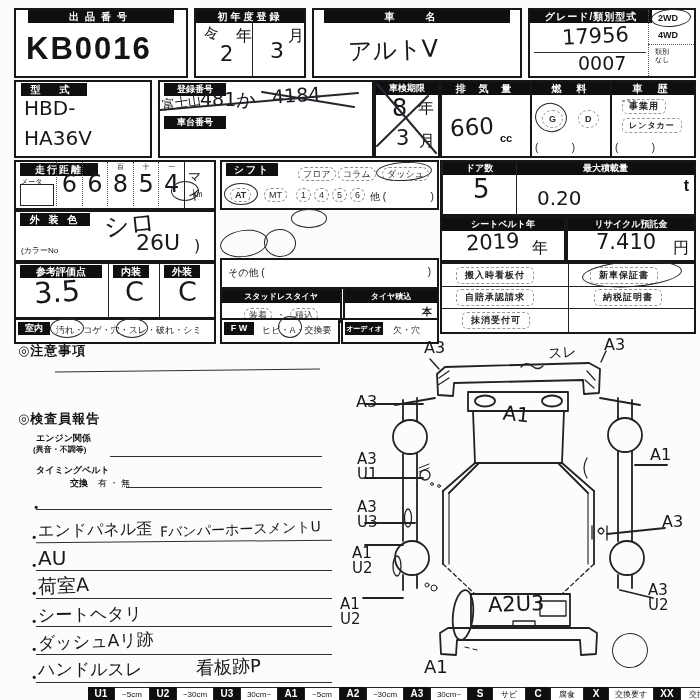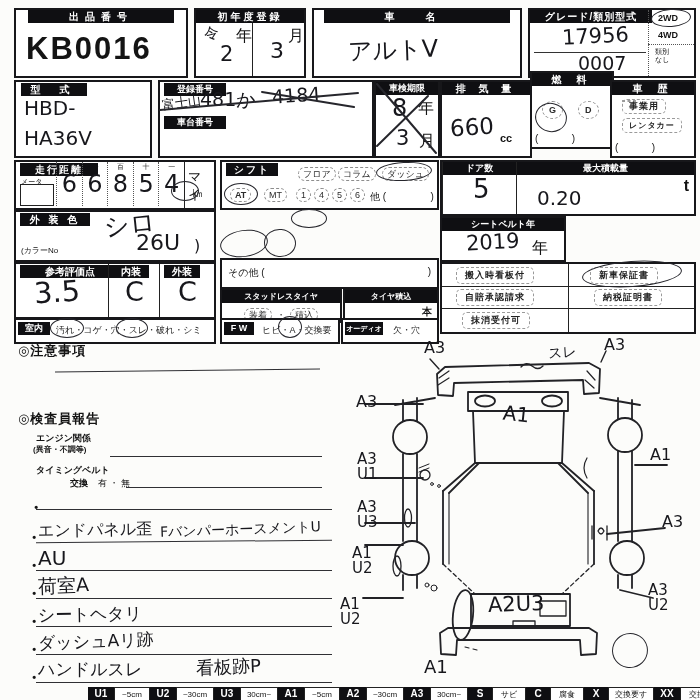--- a/index.html
+++ b/index.html
@@ -80,21 +80,21 @@
     <div class="abs hw" style="left:16px;top:14px;font-size:24px">8</div>
     <div class="abs hw" style="left:20px;top:46px;font-size:21px">3</div>
   </div>
 
   <div class="bx" style="left:440px;top:80px;width:88px;height:74px">
     <div class="hd" style="letter-spacing:5px">排 気 量</div>
     <div class="abs hw" style="left:8px;top:34px;font-size:23px;transform:rotate(-4deg)">660</div>
     <div class="abs" style="left:58px;top:50px;font-size:11px;font-weight:bold">cc</div>
   </div>
 
-  <div class="bx" style="left:530px;top:71px;width:80px;height:74px">
+  <div class="bx" style="left:530px;top:80px;width:80px;height:74px">
     <div class="hd" style="letter-spacing:6px">燃  料</div>
     <div class="abs pill" style="left:10px;top:28px;border-radius:50%;padding:2px 6px;font-weight:bold">G</div>
     <div class="abs pill" style="left:46px;top:28px;border-radius:50%;padding:2px 6px;font-weight:bold">D</div>
     <div class="abs pre" style="left:3px;bottom:3px;font-size:10px">(            )</div>
   </div>
 
   <div class="bx" style="left:610px;top:80px;width:82px;height:74px">
     <div class="hd" style="letter-spacing:6px">車  歴</div>
     <div class="abs dbx" style="left:10px;top:18px;font-size:9px;padding:0 6px"></div>
     <div class="abs dbx" style="left:10px;top:17px;font-size:9px;padding:0 6px">事業用</div>
@@ -157,38 +157,43 @@
       <div class="abs sm" style="right:5px;top:15px;font-weight:bold">t</div>
       <div class="abs hw" style="left:20px;top:26px;font-size:20px">0.20</div>
     </div>
   </div>
 
   <div class="bx" style="left:440px;top:216px;width:122px;height:42px">
     <div class="hd" style="font-size:9px">シートベルト年</div>
     <div class="abs hw" style="left:24px;top:14px;font-size:21px;transform:rotate(-3deg)">2019</div>
     <div class="abs sm" style="left:90px;top:20px">年</div>
   </div>
+  <div class="bx" style="left:566px;top:216px;width:126px;height:42px">
+    <div class="hd" style="font-size:9px">リサイクル預託金</div>
+    <div class="abs hw" style="left:28px;top:14px;font-size:21px">7.410</div>
+    <div class="abs sm" style="right:5px;top:20px">円</div>
+  </div>
 
   <div class="bx" style="left:14px;top:210px;width:198px;height:48px">
     <div class="hd abs" style="left:4px;top:1px;width:70px;letter-spacing:3px">外 装 色</div>
     <div class="abs hw" style="left:88px;top:0px;font-size:25px;transform:rotate(-6deg)">シロ</div>
     <div class="abs hw" style="left:120px;top:20px;font-size:22px">26U</div>
     <div class="abs" style="left:5px;bottom:4px;font-size:8px">(カラーNo</div>
     <div class="abs hw" style="left:178px;top:26px;font-size:16px">)</div>
   </div>
 
 
   <div class="bx" style="left:220px;top:258px;width:215px;height:27px">
     <div class="abs" style="left:6px;top:6px;font-size:10px">その他 (</div>
     <div class="abs" style="right:6px;top:6px;font-size:10px">)</div>
   </div>
 
   <div class="bx" style="left:14px;top:262px;width:198px;height:53px;display:flex">
     <div style="width:92px;position:relative">
-      <div class="hd" style="width:100px;margin:1px 0 0 4px">参考評価点</div>
+      <div class="hd" style="width:82px;margin:1px 0 0 4px">参考評価点</div>
       <div class="abs hw" style="left:18px;top:14px;font-size:29px;transform:rotate(-4deg)">3.5</div>
     </div>
     <div style="width:50px;position:relative;border-left:1.5px solid #222">
       <div class="hd" style="width:36px;margin:1px 0 0 4px">内装</div>
       <div class="abs hw" style="left:16px;top:14px;font-size:27px">C</div>
     </div>
     <div style="flex:1;position:relative;border-left:1.5px solid #222">
       <div class="hd" style="width:36px;margin:1px 0 0 4px">外装</div>
       <div class="abs hw" style="left:18px;top:14px;font-size:27px">C</div>
     </div>

